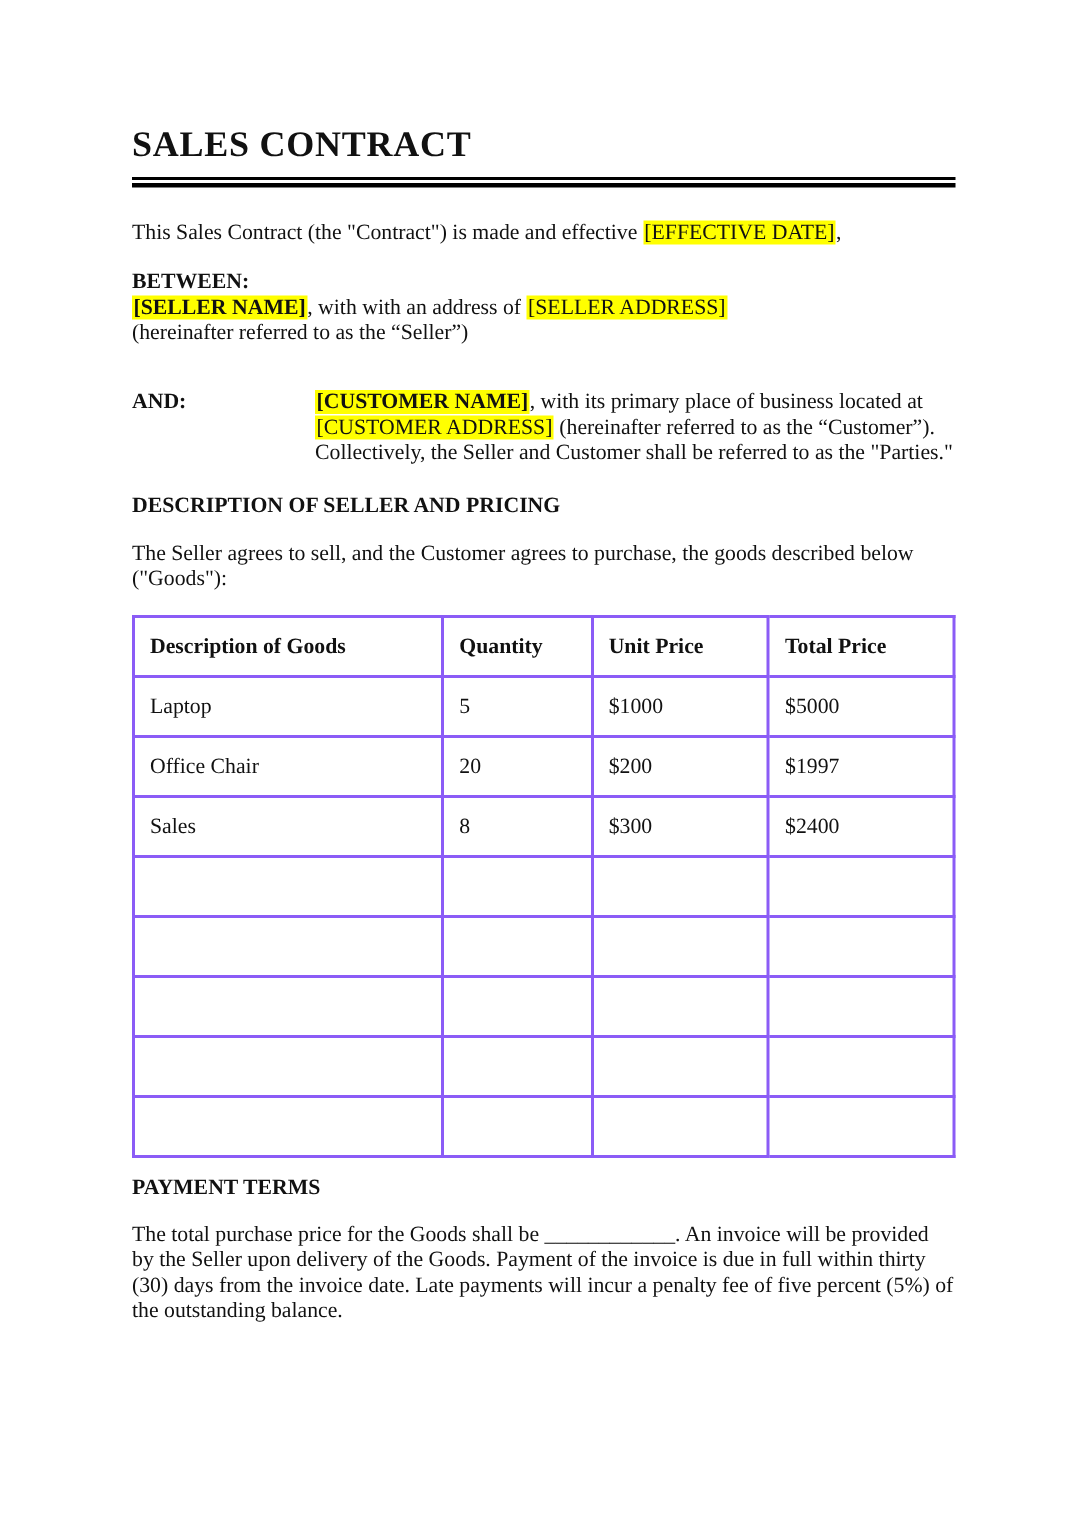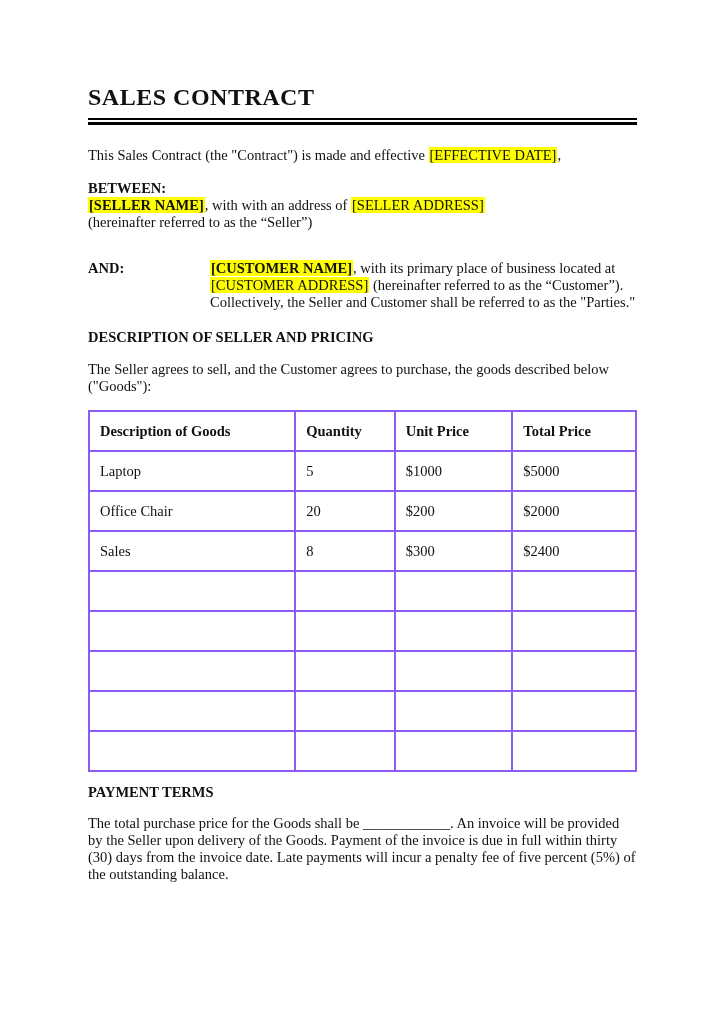--- a/index.html
+++ b/index.html
@@ -97,21 +97,21 @@
     <tr>
       <td>Laptop</td>
       <td>5</td>
       <td>$1000</td>
       <td>$5000</td>
     </tr>
     <tr>
       <td>Office Chair</td>
       <td>20</td>
       <td>$200</td>
-      <td>$2000</td>
+      <td>$1997</td>
     </tr>
     <tr>
       <td>Sales</td>
       <td>8</td>
       <td>$300</td>
       <td>$2400</td>
     </tr>
     <tr>
       <td></td>
       <td></td>

